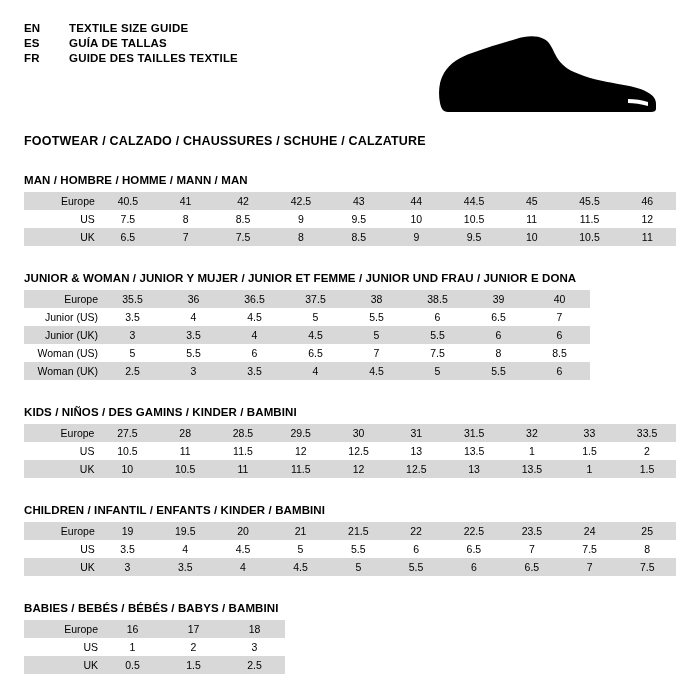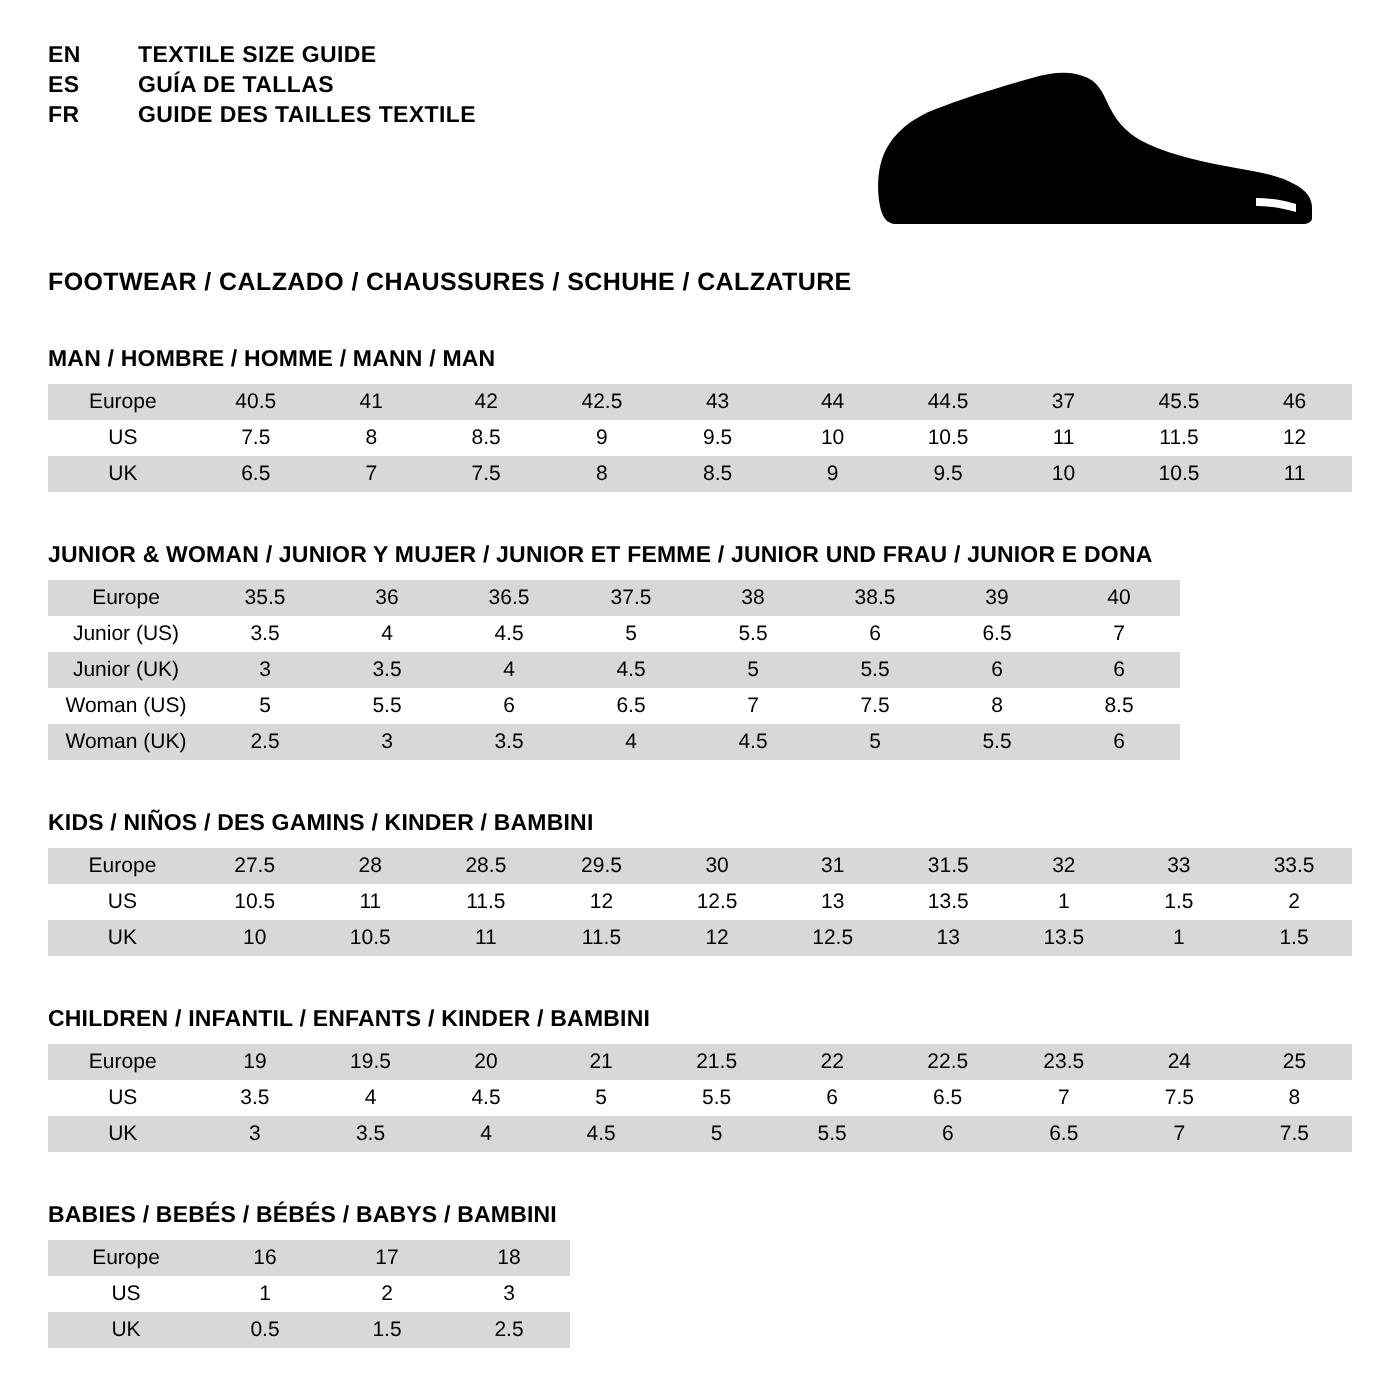--- a/index.html
+++ b/index.html
@@ -82,21 +82,21 @@
   table.size-table td {
     height: 18px;
     padding: 0 4px;
     vertical-align: middle;
     white-space: nowrap;
   }
   tr.shaded td {
     background: #d8d8d8;
   }
   td.label-cell {
-    text-align: center;
+    text-align: right;
     padding-left: 4px;
   }
   td.val-cell {
     text-align: center;
   }
 
   
   .w-label { width: 78px; }
   .w-val   { width: 61px; }
 
@@ -152,21 +152,21 @@
           <tbody>
             <tr class="shaded">
               <td class="label-cell">Europe</td>
               <td class="val-cell">40.5</td>
               <td class="val-cell">41</td>
               <td class="val-cell">42</td>
               <td class="val-cell">42.5</td>
               <td class="val-cell">43</td>
               <td class="val-cell">44</td>
               <td class="val-cell">44.5</td>
-              <td class="val-cell">37</td>
+              <td class="val-cell">45</td>
               <td class="val-cell">45.5</td>
               <td class="val-cell">46</td>
             </tr>
             <tr class="">
               <td class="label-cell">US</td>
               <td class="val-cell">7.5</td>
               <td class="val-cell">8</td>
               <td class="val-cell">8.5</td>
               <td class="val-cell">9</td>
               <td class="val-cell">9.5</td>

